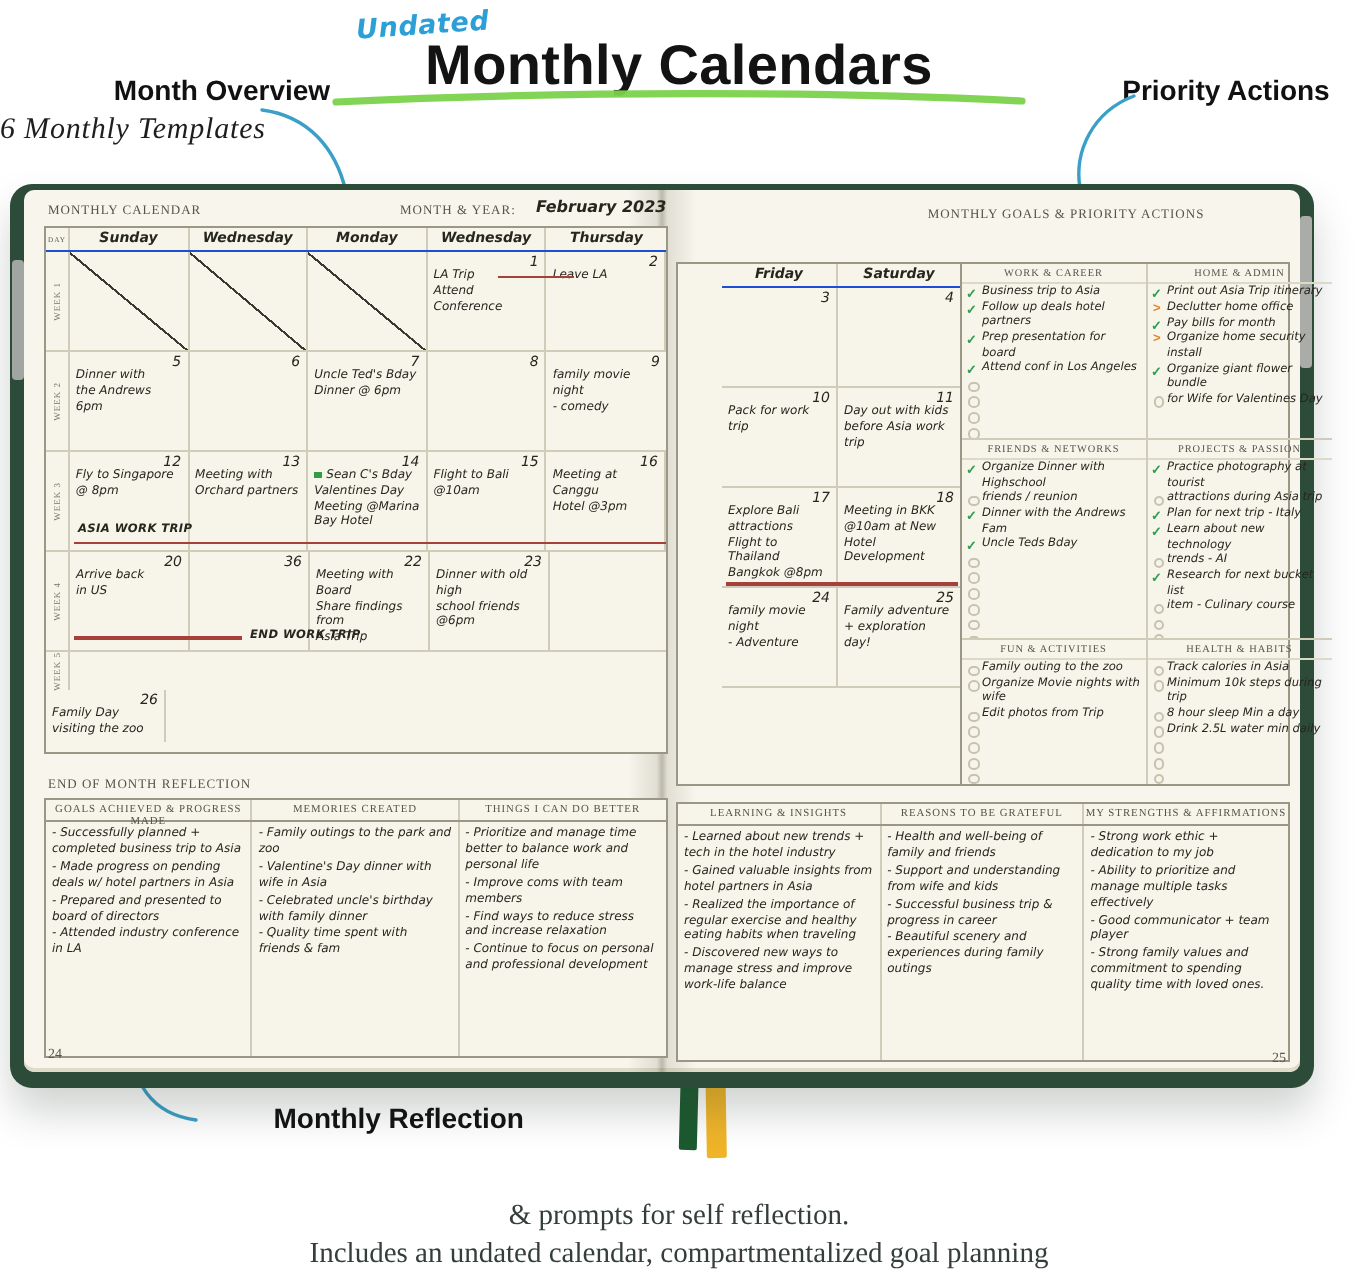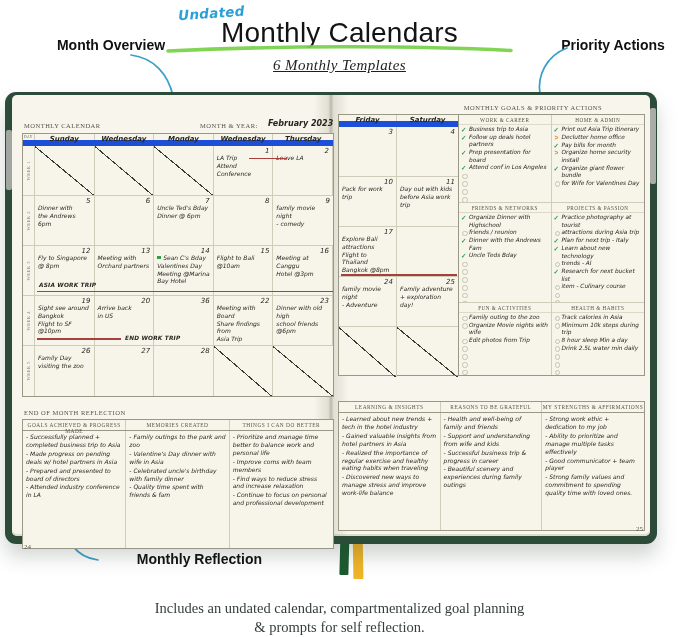--- a/index.html
+++ b/index.html
@@ -6,23 +6,23 @@
   html,body { background:#fff; }
   #stage {
     position: relative; width: 679px; height: 637px; overflow: hidden;
     font-family: "Liberation Sans", sans-serif;
     background:
       radial-gradient(ellipse 420px 280px at 340px 340px, #e7f4e3 0%, rgba(231,244,227,0.55) 45%, rgba(255,255,255,0) 72%),
       #ffffff;
   }
   
   .undated { position:absolute; left:178px; top:5px; font:italic bold 13.5px "DejaVu Sans",sans-serif; color:#2b9fd6; transform:rotate(-4deg); letter-spacing:.3px; }
-  .title { position:absolute; left:0; right:0; top:17px; text-align:center; font-weight:normal; font-size:28px; letter-spacing:.2px; color:#131313; }
+  .title { position:absolute; left:0; right:0; top:17px; text-align:center; font-weight:bold; font-size:28px; letter-spacing:.2px; color:#131313; }
   .swoosh { position:absolute; left:164px; top:44px; }
-  .subtitle { position:absolute; left:0; right:0; top:57px; text-align:center; font:italic 15px "Liberation Serif",serif; color:#1e1e1e; letter-spacing:.4px;text-decoration:underline; }
+  .subtitle { position:absolute; left:0; right:0; top:57px; text-align:left; font:italic 15px "Liberation Serif",serif; color:#1e1e1e; letter-spacing:.4px; }
   .callout { position:absolute; font-weight:bold; font-size:14px; color:#111; text-align:center; line-height:1.25; }
   .co-left { left:44px; top:37px; width:112px;margin-left:11px; }
   .co-right { left:546px; top:37px; width:110px;margin-left:12px; }
   .co-bottom { left:92px; top:551px; width:170px; text-align:right; }
   .arr { position:absolute; }
   
   .ribbon { position:absolute; z-index:1; border-radius:1px; }
   .ribbon.green { left:340px; top:528px; width:9px; height:47px; background:#1c5a30; transform:rotate(1.5deg); }
   .ribbon.yellow { left:353px; top:528px; width:10px; height:51px; background:#f0b429; transform:rotate(-1deg); }
   .planner { position:absolute; left:5px; top:92px; width:652px; height:452px; z-index:2;
@@ -31,33 +31,33 @@
   .el-left { left:1px; top:38px; width:6px; height:60px; }
   .el-right { right:1px; top:16px; width:6px; height:76px; background:#aaaca8; }
   .pages { position:absolute; left:7px; top:3px; right:7px; bottom:8px; background:#f7f5ec; border-radius:5px;
     box-shadow: inset 0 -2px 0 #dedbc9; }
   .spine { position:absolute; left:50%; top:0; bottom:0; width:34px; margin-left:-17px;
     background:linear-gradient(90deg, rgba(255,255,255,0) 0%, rgba(125,120,98,.18) 42%, rgba(90,85,65,.38) 50%, rgba(125,120,98,.18) 58%, rgba(255,255,255,0) 100%); }
   
   .lbl { font-family:"Liberation Serif",serif; color:#56544a; text-transform:uppercase; letter-spacing:.5px; font-size:6.5px; }
   .hw { font-family:"DejaVu Sans",sans-serif; font-style:italic; color:#26261f; }
   
-  .lp { position:absolute; left:10px; top:24px; width:312px; height:432px; }
+  .lp { position:absolute; left:10px; top:4px; width:312px; height:432px; }
   .rp { position:absolute; left:326px; top:6px; width:307px; height:432px; }
   .lp-top { position:relative; height:14px; }
   .lp-title { position:absolute; left:2px; top:3px; }
   .my-label { position:absolute; left:178px; top:3px; }
   .my-value { position:absolute; left:246px; top:0px; font-size:8px; font-weight:bold; }
   .grid { border:1px solid #9a9786; background:#f7f5ea; }
-  .dh-row { display:flex; height:12px; border-bottom:6px solid #1d4ed8; }
+  .dh-row { display:flex; height:12px; border-bottom:1px solid #1d4ed8; }
   .dh-corner { width:12px; border-right:1px solid #cfccba; font-size:3.6px; display:flex; align-items:center; justify-content:center; }
   .dh { width:60px; border-right:1px solid #cfccba; text-align:center; font-size:7px; font-weight:bold; padding-top:1px; }
   .dh:last-child { border-right:none; }
   .wrow { position:relative; display:flex; height:50px; border-bottom:1px solid #cfccba; }
-  .wrow:last-child { border-bottom:none; }
+  .wrow:last-child { border-bottom:none;flex-direction:column; }
   .wl { width:12px; border-right:1px solid #cfccba; display:flex; align-items:center; justify-content:center; }
   .wl span { writing-mode:vertical-lr; transform:rotate(180deg); font-size:4.5px; font-family:"Liberation Serif",serif; color:#7a776a; letter-spacing:.5px; }
   .cell { position:relative; width:60px; border-right:1px solid #cfccba; overflow:hidden; }
   .cell:last-child { border-right:none; }
   .cell .date { position:absolute; top:1px; right:3px; font-size:7px; }
   .cell .note { padding:8px 3px 2px 3px; font-size:6px; line-height:1.3; white-space:pre-line; }
   .crossed { background:linear-gradient(to top right, transparent 48.8%, #3a3a34 48.8%, #3a3a34 50.2%, transparent 50.2%); }
   .redline { position:absolute; height:1.5px; background:#a6403a; }
   .red-label { position:absolute; font-size:5.8px; font-weight:bold; letter-spacing:.2px; }
   .sq { position:absolute; left:3px; top:9.5px; width:3.5px; height:3.5px; background:#2f9e44; }
@@ -71,21 +71,21 @@
   .rh:last-child { border-right:none; }
   .refgrid .bodies { height:118px; }
   .rb { width:104px; border-right:1px solid #cfccba; padding:2px 3px; overflow:hidden; }
   .rb:last-child { border-right:none; }
   .ritem { font-size:6px; line-height:1.32; margin-bottom:1px; }
   .pnum { position:absolute; bottom:0px; font-family:"Liberation Serif",serif; font-size:7px; color:#5a5850; }
   .pn-left { left:2px; }
   .pn-right { right:2px; }
   
   .rp-title { position:absolute; left:90px; top:3px; text-align:center; width:210px; }
-  .rgrid { position:absolute; left:0; top:13px; width:307px; height:262px; border:1px solid #9a9786; display:flex; background:#f7f5ea; }
+  .rgrid { position:absolute; left:0; top:30px; width:307px; height:262px; border:1px solid #9a9786; display:flex; background:#f7f5ea;padding-left:22px; }
   .rcal { width:120px; border-right:1px solid #9a9786; }
   .rcal .dh { width:58px; }
   .rcal .dh + .dh { width:61px; border-right:none; }
   .rcal .cell { width:58px; }
   .rcal .cell + .cell { width:61px; border-right:none; }
   .secs { width:185px; display:flex; flex-direction:column; }
   .secrow { display:flex; border-bottom:1px solid #cfccba; }
   .secrow:last-child { border-bottom:none; }
   .sec { width:92.5px; border-right:1px solid #cfccba; overflow:hidden; }
   .sec:last-child { border-right:none; }
@@ -241,26 +241,20 @@
               </div>
             <span class="red-label hw" style="left:16px;top:36px">ASIA WORK TRIP</span>
             <div class="redline" style="left:14px;top:44.5px;width:296px"></div>
           </div>
 
           <div class="wrow">
             <div class="wl">
                 <span class="lbl">WEEK 4</span>
               </div>
             <div class="cell">
-                <span class="date hw">19</span>
-                <div class="note hw">Sight see around
-Bangkok
-Flight to SF @10pm</div>
-              </div>
-            <div class="cell">
                 <span class="date hw">20</span>
                 <div class="note hw">Arrive back
 in US</div>
               </div>
             <div class="cell">
                 <span class="date hw">36</span>
                 <div class="note hw"></div>
               </div>
             <div class="cell">
                 <span class="date hw">22</span>
@@ -358,20 +352,26 @@
                 </div>
             </div>
             <div class="wrow">
               <div class="cell">
                   <span class="date hw">17</span>
                   <div class="note hw">Explore Bali
 attractions
 Flight to Thailand
 Bangkok @8pm</div>
                 </div>
+              <div class="cell">
+                  <span class="date hw">18</span>
+                  <div class="note hw">Meeting in BKK
+@10am at New
+Hotel Development</div>
+                </div>
               <div class="redline" style="left:2px;top:47px;width:116px"></div>
             </div>
             <div class="wrow">
               <div class="cell">
                   <span class="date hw">24</span>
                   <div class="note hw">family movie night
 - Adventure</div>
                 </div>
               <div class="cell">
                   <span class="date hw">25</span>
@@ -640,17 +640,17 @@
               </div>
           </div>
         </div>
         <span class="pnum pn-right">25</span>
       </div>
 
     </div>
   </div>
 
   <div class="caption">
+    <div>&amp; prompts for self reflection.</div>
     <div>Includes an undated calendar, compartmentalized goal planning</div>
-    <div>&amp; prompts for self reflection.</div>
   </div>
 
 </div>
 
 </body></html>

